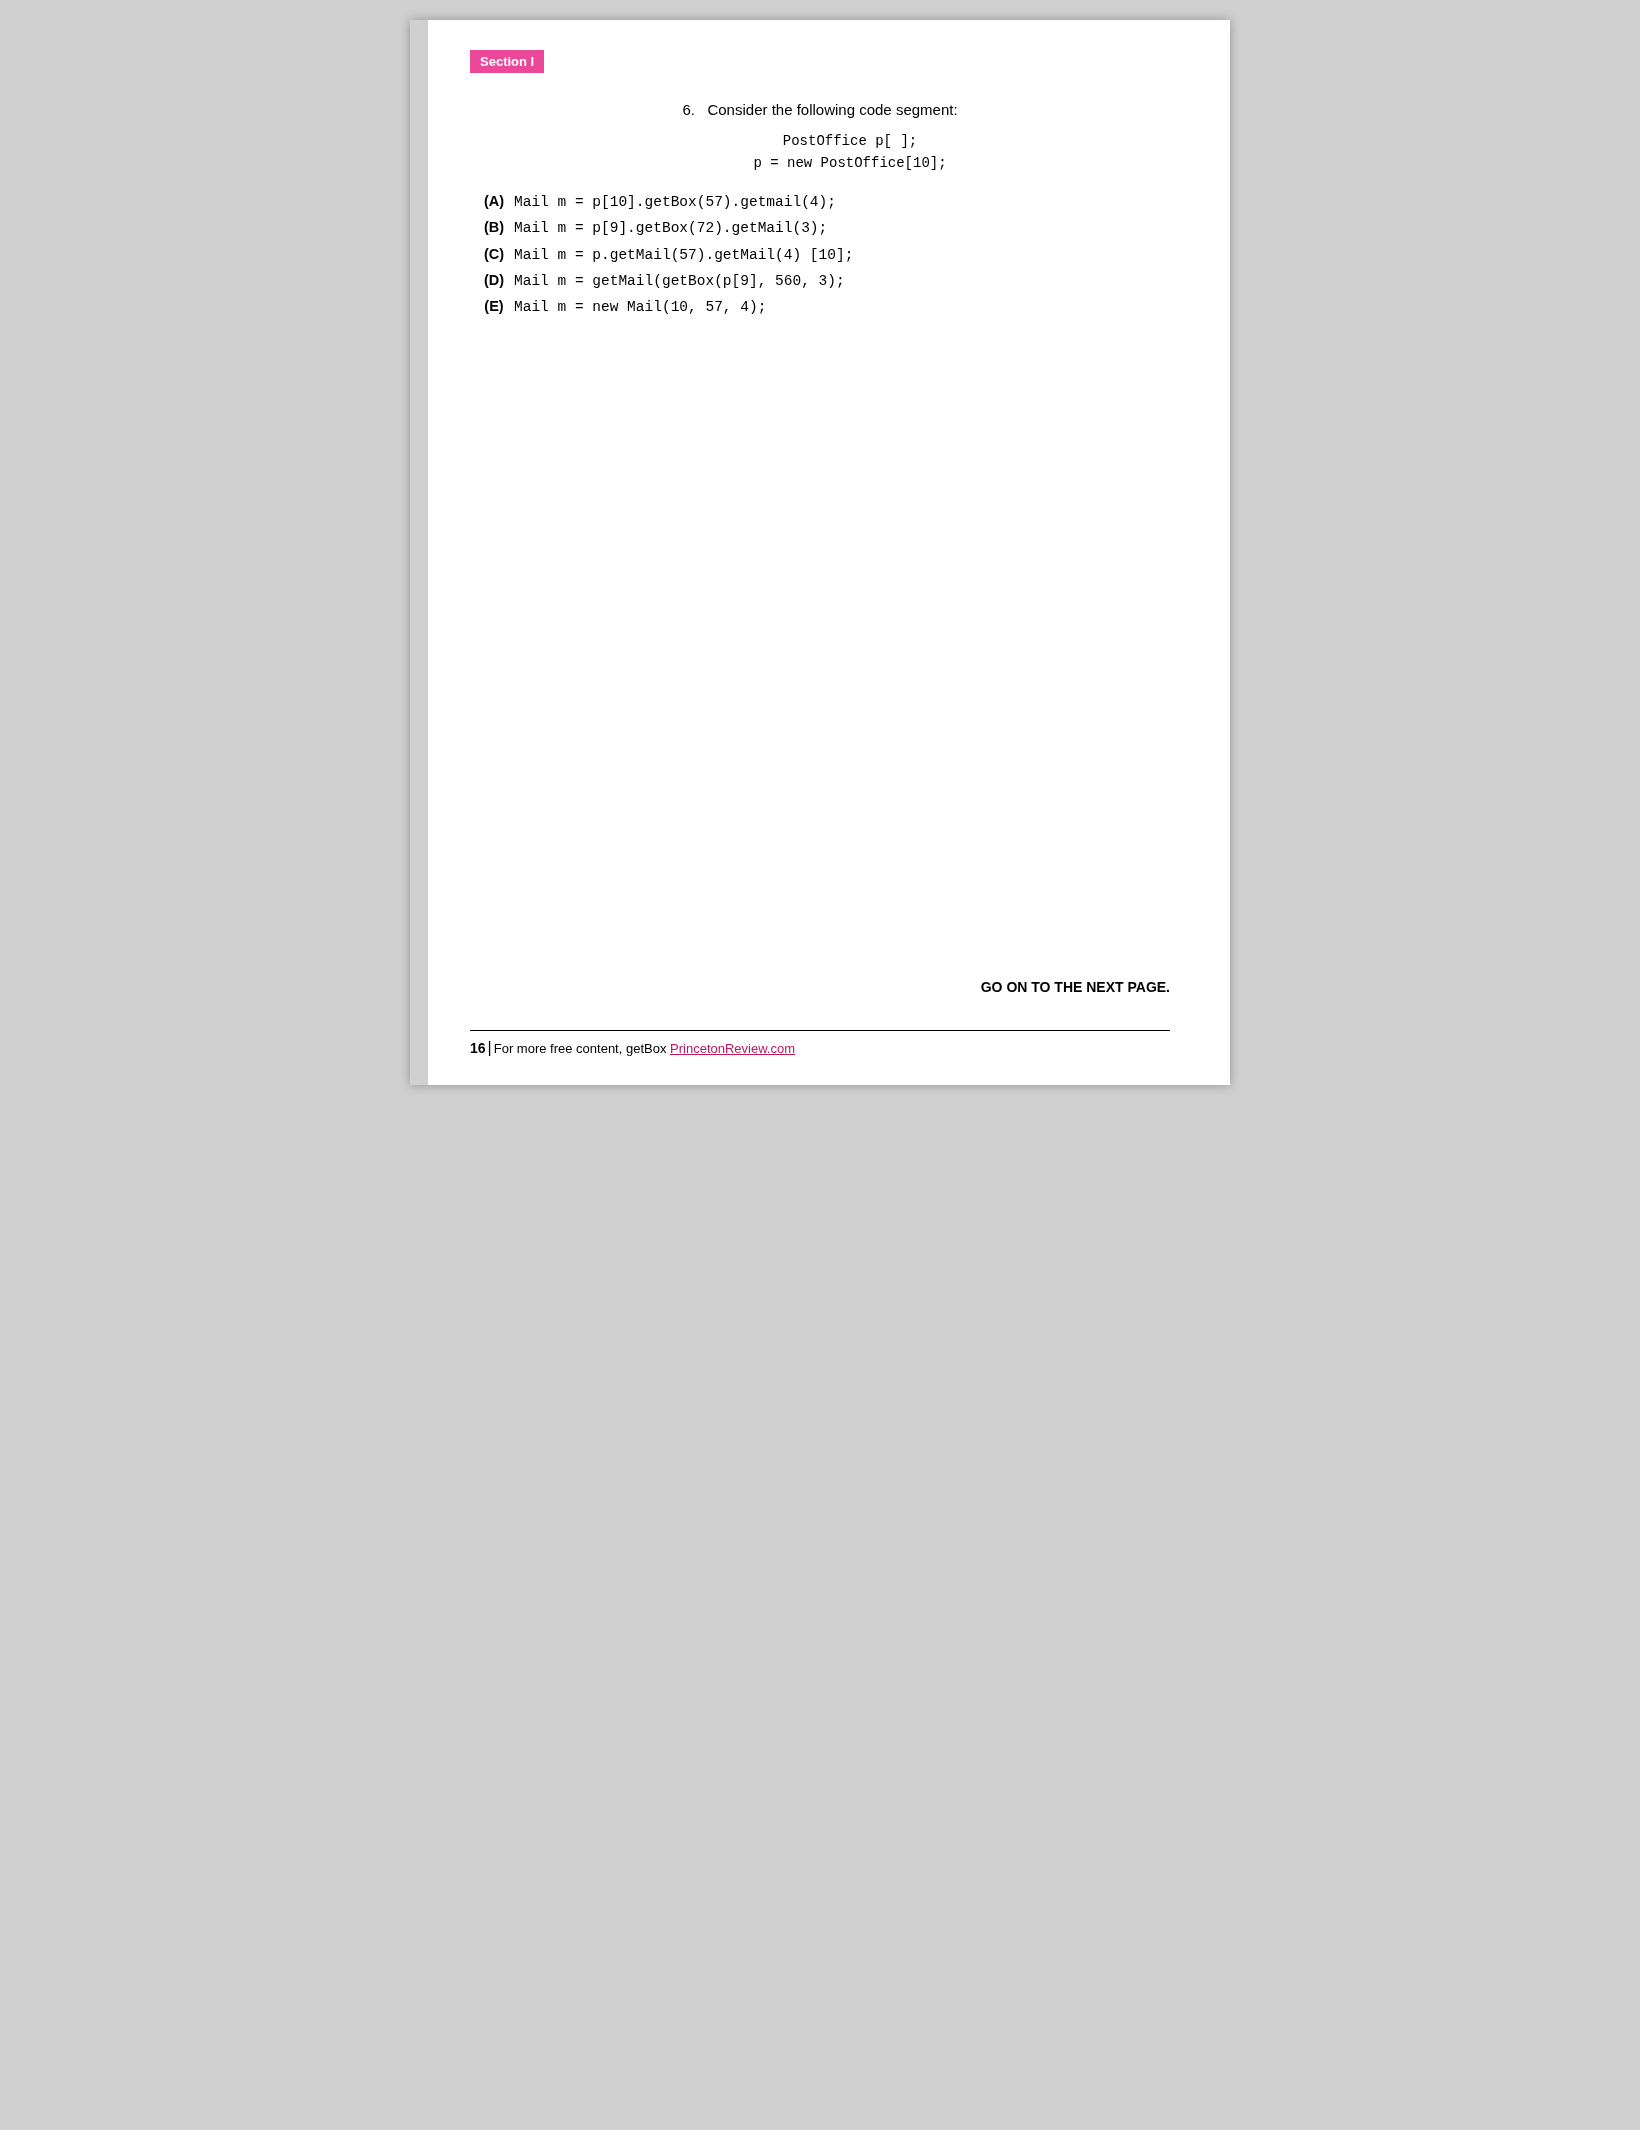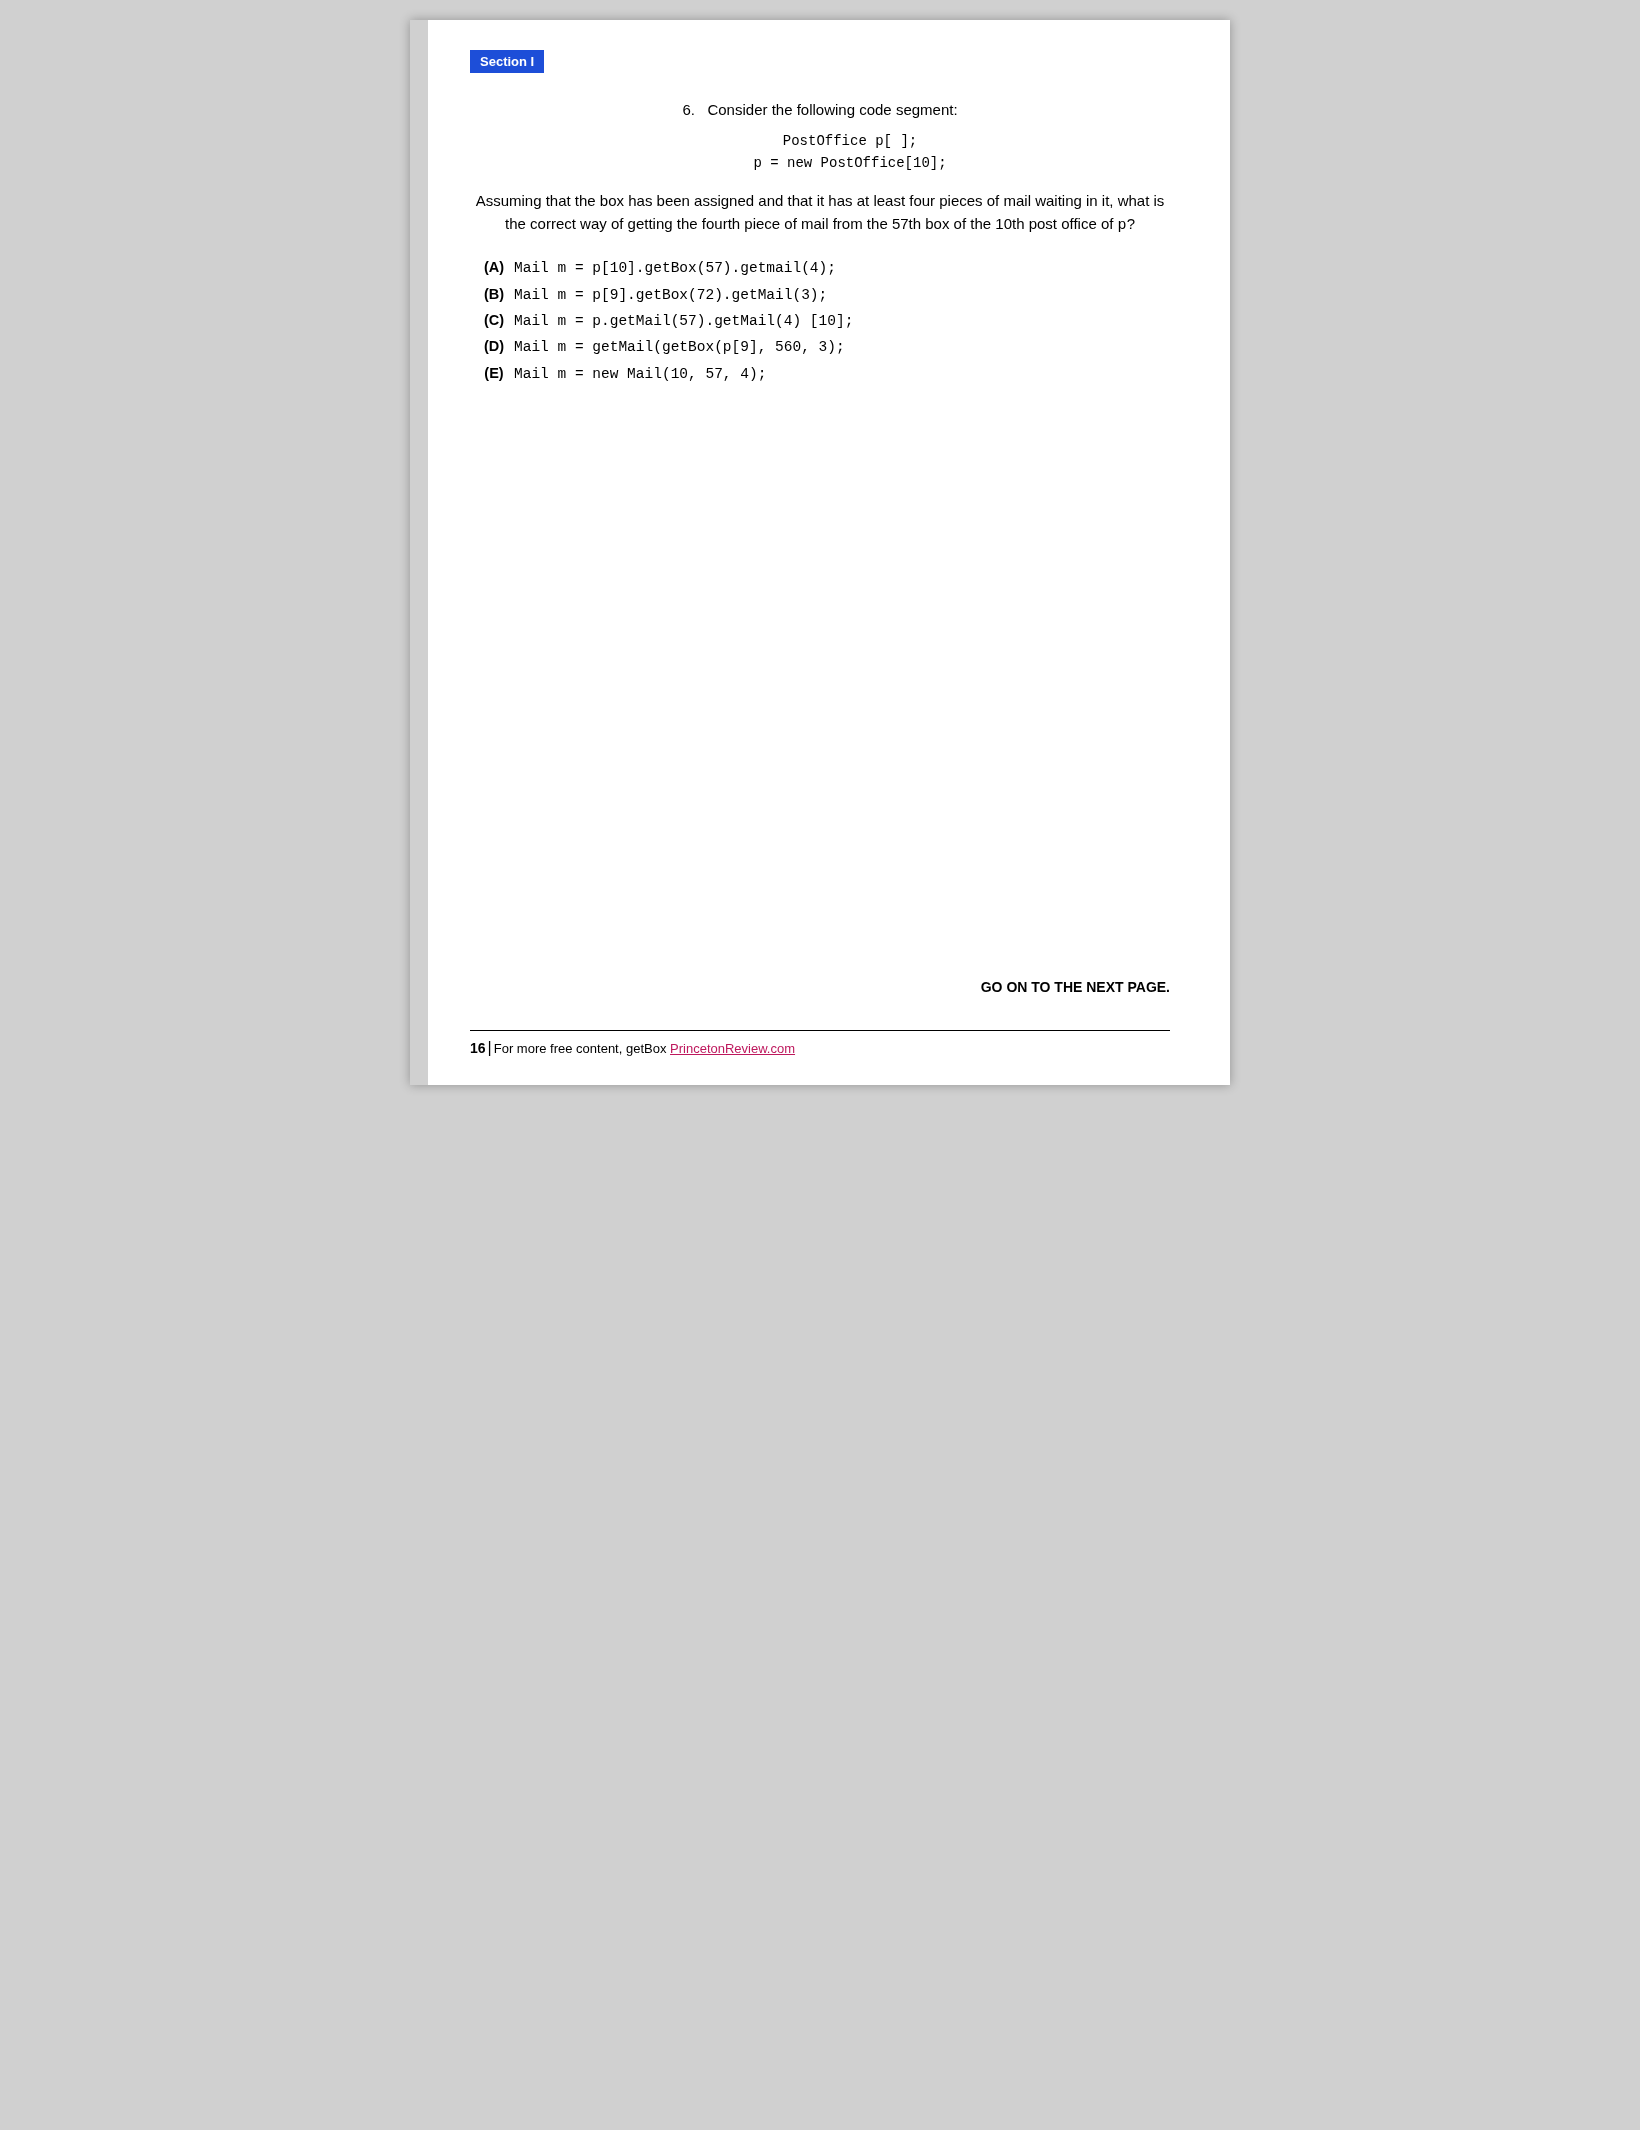--- a/index.html
+++ b/index.html
@@ -31,21 +31,21 @@
       position: absolute;
       left: 0;
       top: 0;
       width: 18px;
       height: 100%;
       background: #d0d0d0;
     }
 
     .section-badge {
       display: inline-block;
-      background: #1d4ed8;
+      background: #ec4899;
       color: #ffffff;
       font-size: 13px;
       font-weight: bold;
       font-family: Arial, sans-serif;
       padding: 4px 10px;
       margin-bottom: 28px;
     }
 
     .question-block {
       margin-bottom: 20px;
@@ -148,24 +148,20 @@
   <div class="question-block">
     <div class="question-number-text">
       <span>6.</span>
       &nbsp;
       <span>Consider the following code segment:</span>
     </div>
 
     <div class="code-block" id="code-lines-container">PostOffice p[ ];
 p = new PostOffice[10];</div>
 
-    <div class="question-text">
-      Assuming that the box has been assigned and that it has at least four pieces of mail waiting in it, what is the correct way of
-      getting the fourth piece of mail from the 57th box of the 10th post office of <span class="inline-code">p</span>?
-    </div>
 
     <div class="answer-options" id="options-container">
         <div class="answer-option">
           <span class="option-label">(A)</span>
           <span>Mail m = p[10].getBox(57).getmail(4);</span>
         </div>
         <div class="answer-option">
           <span class="option-label">(B)</span>
           <span>Mail m = p[9].getBox(72).getMail(3);</span>
         </div>

